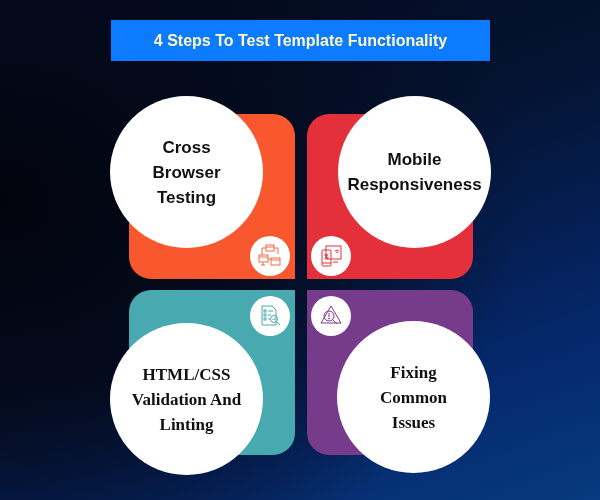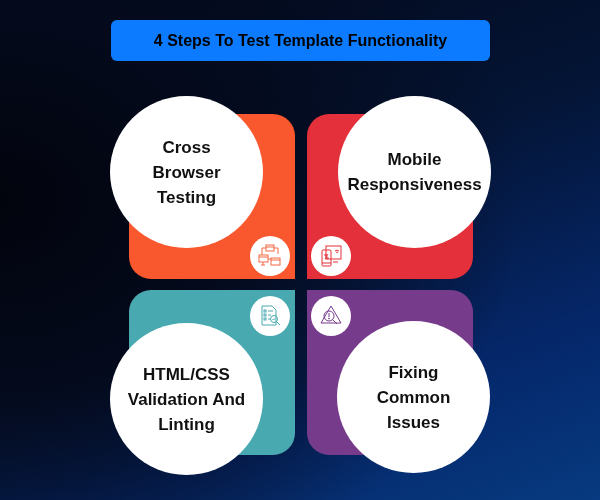--- a/index.html
+++ b/index.html
@@ -4,23 +4,23 @@
   <style>
     html, body { margin: 0; padding: 0; }
     body {
       width: 600px; height: 500px; overflow: hidden; position: relative;
       background: radial-gradient(ellipse 520px 420px at 0px 200px, #02040d 0%, #040a1c 45%, rgba(4,10,28,0) 100%),
                   linear-gradient(160deg, #03081a 0%, #041434 40%, #05276a 75%, #073a80 100%);
       font-family: "Liberation Sans", "DejaVu Sans", sans-serif;
     }
     .title-bar {
       position: absolute; left: 111px; top: 20px; width: 379px; height: 41px;
-      background: #0c7bff; border-radius: 6px;
+      background: #0c7bff; border-radius: 0;
       display: flex; align-items: center; justify-content: center;
-      color: #000000; font-weight: bold; font-size: 16px;
+      color: #fef9c3; font-weight: bold; font-size: 16px;
     }
     .card { position: absolute; width: 166px; height: 165px; }
     .card.tl { left: 129px; top: 114px; border-radius: 22px 22px 0 22px; }
     .card.tr { left: 307px; top: 114px; border-radius: 22px 22px 22px 0; }
     .card.bl { left: 129px; top: 290px; border-radius: 22px 0 22px 22px; }
     .card.br { left: 307px; top: 290px; border-radius: 0 22px 22px 22px; }
     .circle {
       position: absolute; width: 153px; height: 152px; border-radius: 50%;
       background: #fff; display: flex; align-items: center; justify-content: center;
       text-align: center; color: #111; font-weight: bold; font-size: 17px; line-height: 25px;
@@ -46,26 +46,26 @@
 
 <div class="circle" style="left:110px; top:96px;text-align:center;">
   <span>Cross
 Browser
 Testing</span>
 </div>
 <div class="circle" style="left:338px; top:96px;">
   <span>Mobile
 Responsiveness</span>
 </div>
-<div class="circle" style="left:110px; top:323px;">
+<div class="circle" style="left:110px; top:323px;font-family:Liberation Serif, serif;">
   <span>HTML/CSS
 Validation And
 Linting</span>
 </div>
-<div class="circle" style="left:337px; top:321px;">
+<div class="circle" style="left:337px; top:321px;font-family:Liberation Serif, serif;">
   <span>Fixing
 Common
 Issues</span>
 </div>
 
 <div class="icon-circle" style="left:250px; top:236px;">
   <svg viewBox="0 0 26 26" fill="none" stroke="#F26B45" stroke-width="1">
     <rect x="9" y="2" width="8" height="6"></rect>
       <line x1="9" y1="4" x2="17" y2="4"></line>
     <rect x="2" y="12" width="9" height="7"></rect>

